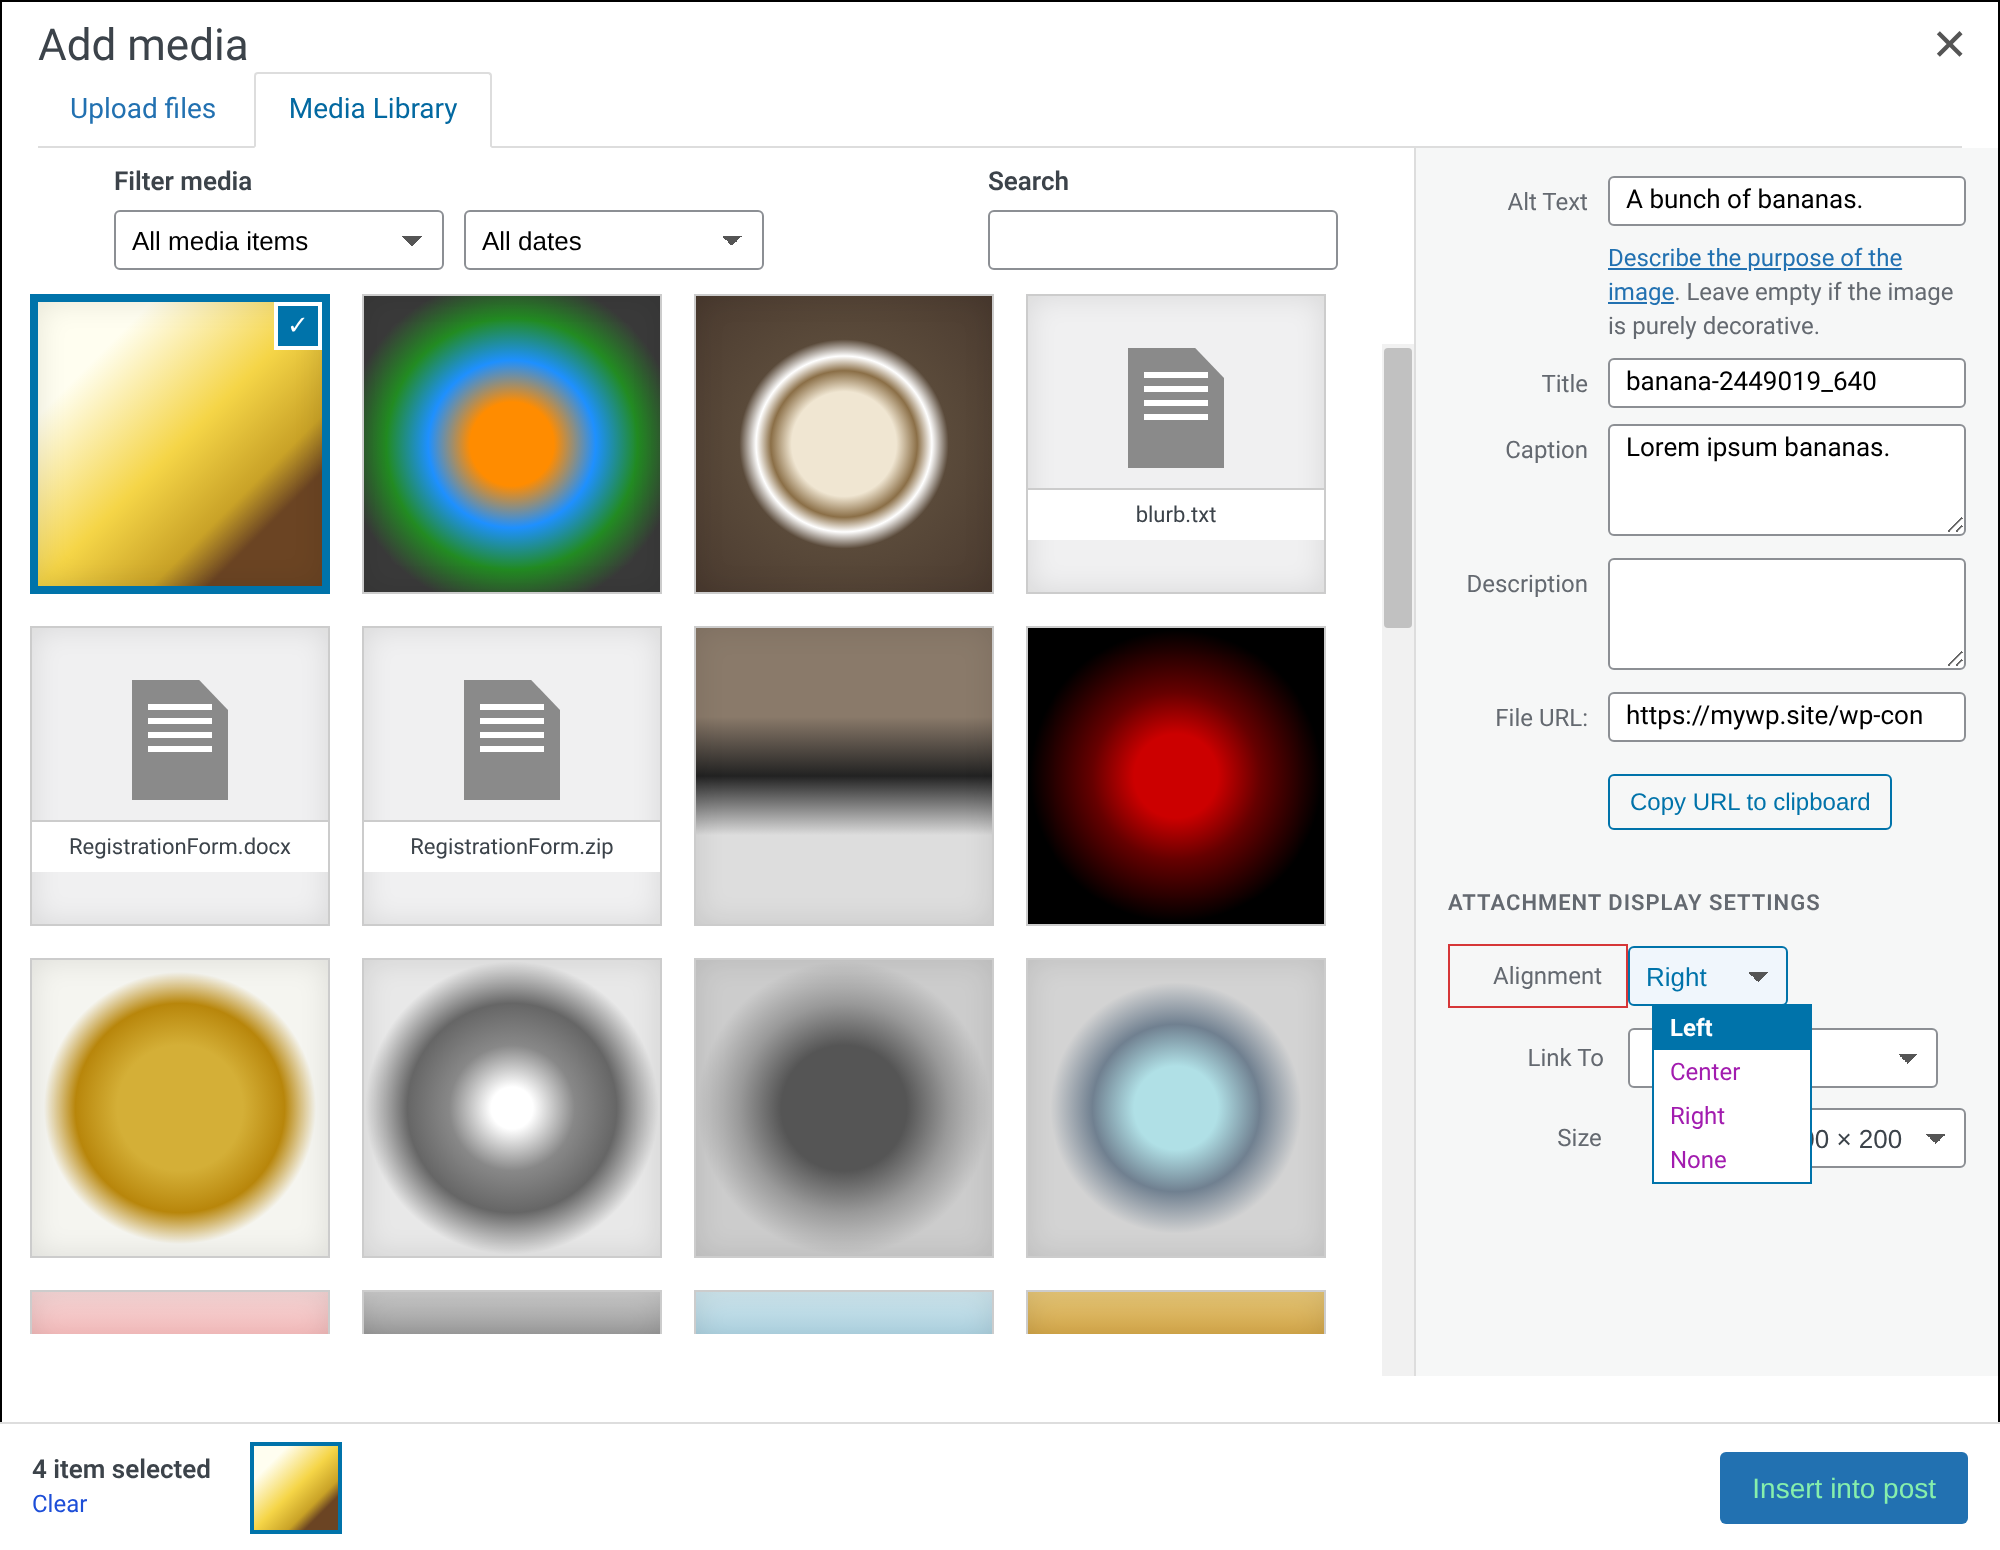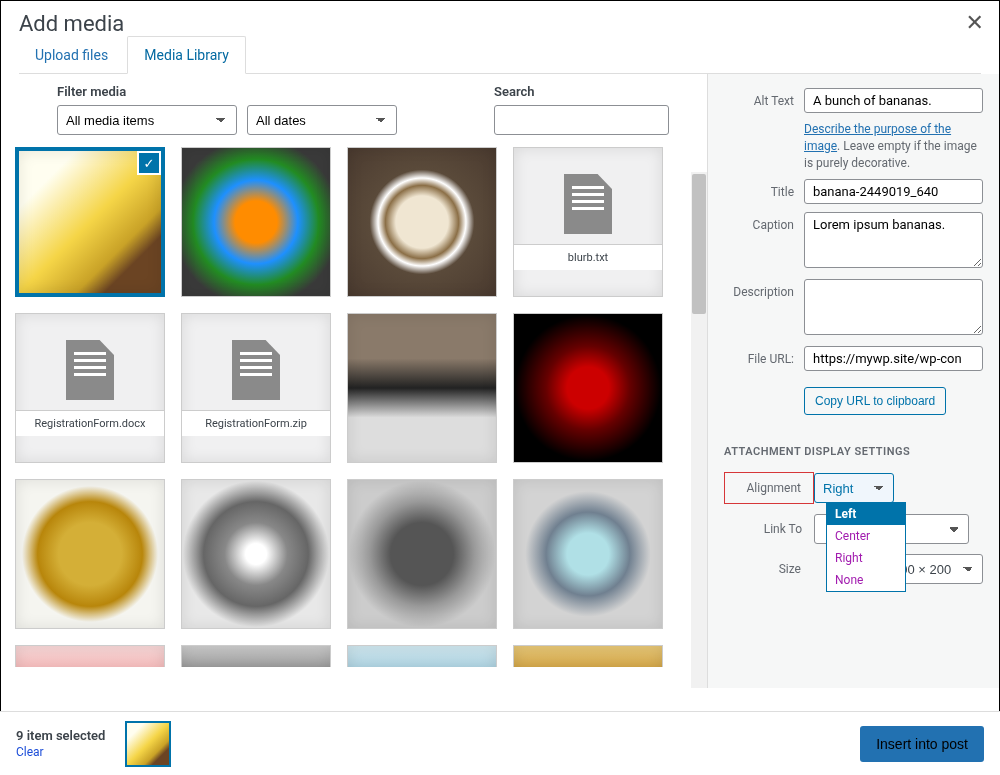--- a/index.html
+++ b/index.html
@@ -10,21 +10,21 @@
 .tabs { border-bottom: 1px solid #ddd; }
 .tab { display: inline-block; padding: 10px 16px; cursor: pointer; color: #2271b1; font-size: 14px; }
 .tab.active { border: 1px solid #ddd; border-bottom: 1px solid #fff; margin-bottom: -1px; color: #0369a1; background: #fff; border-radius: 2px 2px 0 0; }
 .content { display: flex; height: 614px; }
 .left-pane { flex: 1; padding: 10px 8px 10px 14px; position: relative; overflow: hidden; }
 .filters-row { display: flex; gap: 30px; margin-bottom: 12px; }
 .filter-col { display: flex; flex-direction: column; gap: 6px; margin-left: 42px; }
 .filter-col.search-col { margin-left: auto; margin-right: 30px; }
 .filter-label { font-weight: 600; font-size: 13px; }
 select.filter-select, input.search-input { height: 30px; border: 1px solid #8c8f94; border-radius: 3px; padding: 0 28px 0 8px; font-size: 13px; background: #fff; }
-select.filter-select { width: 180px; appearance: none; background-image: linear-gradient(45deg, transparent 50%, #555 50%), linear-gradient(135deg, #555 50%, transparent 50%); background-position: calc(100% - 15px) 12px, calc(100% - 10px) 12px; background-size: 5px 5px; background-repeat: no-repeat; }
+select.filter-select { width: 165px; appearance: none; background-image: linear-gradient(45deg, transparent 50%, #555 50%), linear-gradient(135deg, #555 50%, transparent 50%); background-position: calc(100% - 15px) 12px, calc(100% - 10px) 12px; background-size: 5px 5px; background-repeat: no-repeat; }
 input.search-input { width: 175px; }
 .grid { display: grid; grid-template-columns: repeat(4, 150px); gap: 16px; overflow-y: auto; height: 520px; padding-right: 14px; }
 .media-item { width: 150px; height: 150px; background: #eee; border: 1px solid #ccc; position: relative; display: flex; align-items: center; justify-content: center; cursor: pointer; box-shadow: inset 0 0 15px rgba(0,0,0,0.1); }
 .media-item.selected { border: 4px solid #0073aa; }
 .check { position: absolute; top: 0px; right: 0px; width: 24px; height: 24px; background: #0073aa; border: 2px solid #fff; display: flex; align-items: center; justify-content: center; color: #fff; }
 .file-item { flex-direction: column; background: #f0f0f1; }
 .file-icon { width: 48px; height: 60px; background: #8a8a8a; clip-path: polygon(0 0, 70% 0, 100% 25%, 100% 100%, 0 100%); position: relative; margin-bottom: 10px; }
 .file-icon::before { content: ''; position: absolute; top: 12px; left: 8px; right: 8px; height: 3px; background: #fff; box-shadow: 0 7px 0 #fff, 0 14px 0 #fff, 0 21px 0 #fff; }
 .file-name { font-size: 11px; text-align: center; background: #fff; width: 100%; padding: 6px 4px; border-top: 1px solid #ccc; word-break: break-all; }
 .img-banana { background: linear-gradient(135deg, #fffef0 20%, #f5d547 50%, #c9a227 70%, #6b4423 80%); }
@@ -56,21 +56,21 @@
 .ads-select { width: 80px; height: 30px; border: 1px solid #0073aa; border-radius: 3px; padding: 0 24px 0 8px; font-size: 13px; appearance: none; background: #f0f6fc; background-image: linear-gradient(45deg, transparent 50%, #555 50%), linear-gradient(135deg, #555 50%, transparent 50%); background-position: calc(100% - 14px) 12px, calc(100% - 9px) 12px; background-size: 5px 5px; background-repeat: no-repeat; color: #0073aa; }
 .ads-select.plain { border: 1px solid #8c8f94; background-color: #fff; color: #3c434a; width: 155px; }
 .dropdown-open { position: absolute; left: 102px; top: 30px; width: 80px; background: #fff; border: 1px solid #0073aa; z-index: 10; }
 .dropdown-open div { padding: 4px 8px; cursor: pointer; color: #a21caf; }
 .dropdown-open div.hovered { background: #0073aa; color: #fff; font-weight: bold; }
 .cursor { position: absolute; left: 164px; top: 34px; font-size: 14px; pointer-events: none; }
 .footer { position: absolute; bottom: 0; left: 0; right: 0; height: 64px; border-top: 1px solid #ddd; display: flex; align-items: center; padding: 0 16px; background: #fff; }
 .selection-info { font-weight: 600; font-size: 13px; }
 .clear-link { color: #1d4ed8; font-size: 12px; cursor: pointer; display: block; margin-top: 2px; }
 .thumb { width: 46px; height: 46px; border: 2px solid #0073aa; margin-left: 20px; }
-.insert-btn { margin-left: auto; background: #2271b1; color: #000000; border: none; padding: 10px 16px; font-size: 14px; border-radius: 3px; cursor: pointer; }
+.insert-btn { margin-left: auto; background: #2271b1; color: #86efac; border: none; padding: 10px 16px; font-size: 14px; border-radius: 3px; cursor: pointer; }
 .scroll-track { position: absolute; right: 0; top: 98px; width: 16px; bottom: 0; background: #f1f1f1; }
 .scroll-thumb { width: 14px; height: 140px; background: #c1c1c1; margin: 2px auto 0; border-radius: 2px; }
 </style>
 </head>
 <body>
 
 <div class="modal-header">
   <div class="modal-title">Add media</div>
   <div class="close-btn">✕</div>
   <div class="tabs">
@@ -181,18 +181,18 @@
     <div class="ads-row">
       <div class="ads-label">Size</div>
       <div style="width:72px"></div>
       <select class="ads-select plain" style="width:100px"><option>300 × 200</option></select>
     </div>
   </div>
 </div>
 
 <div class="footer">
   <div>
-    <div class="selection-info">9 item selected</div>
+    <div class="selection-info">4 item selected</div>
     <span class="clear-link">Clear</span>
   </div>
   <div class="thumb img-banana"></div>
   <button class="insert-btn">Insert into post</button>
 </div>
 
 </body></html>

